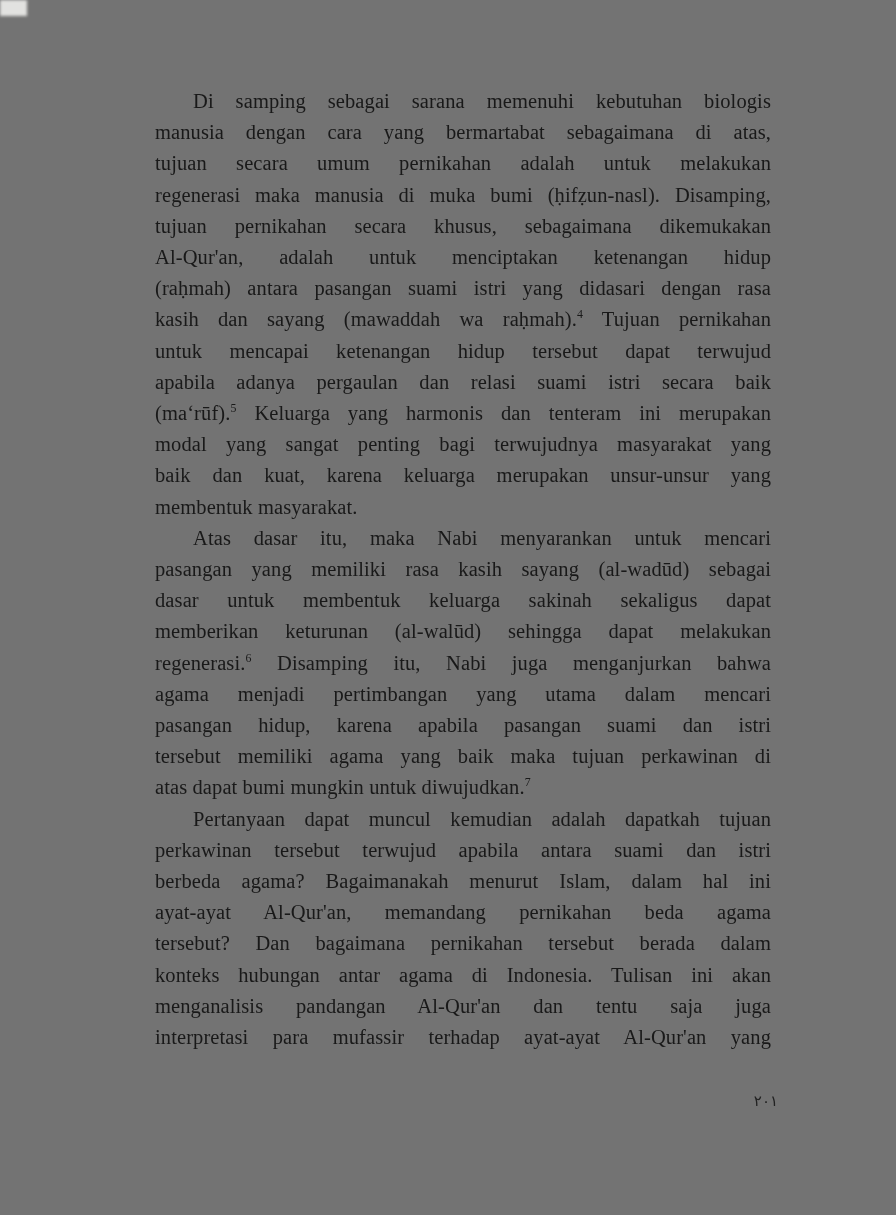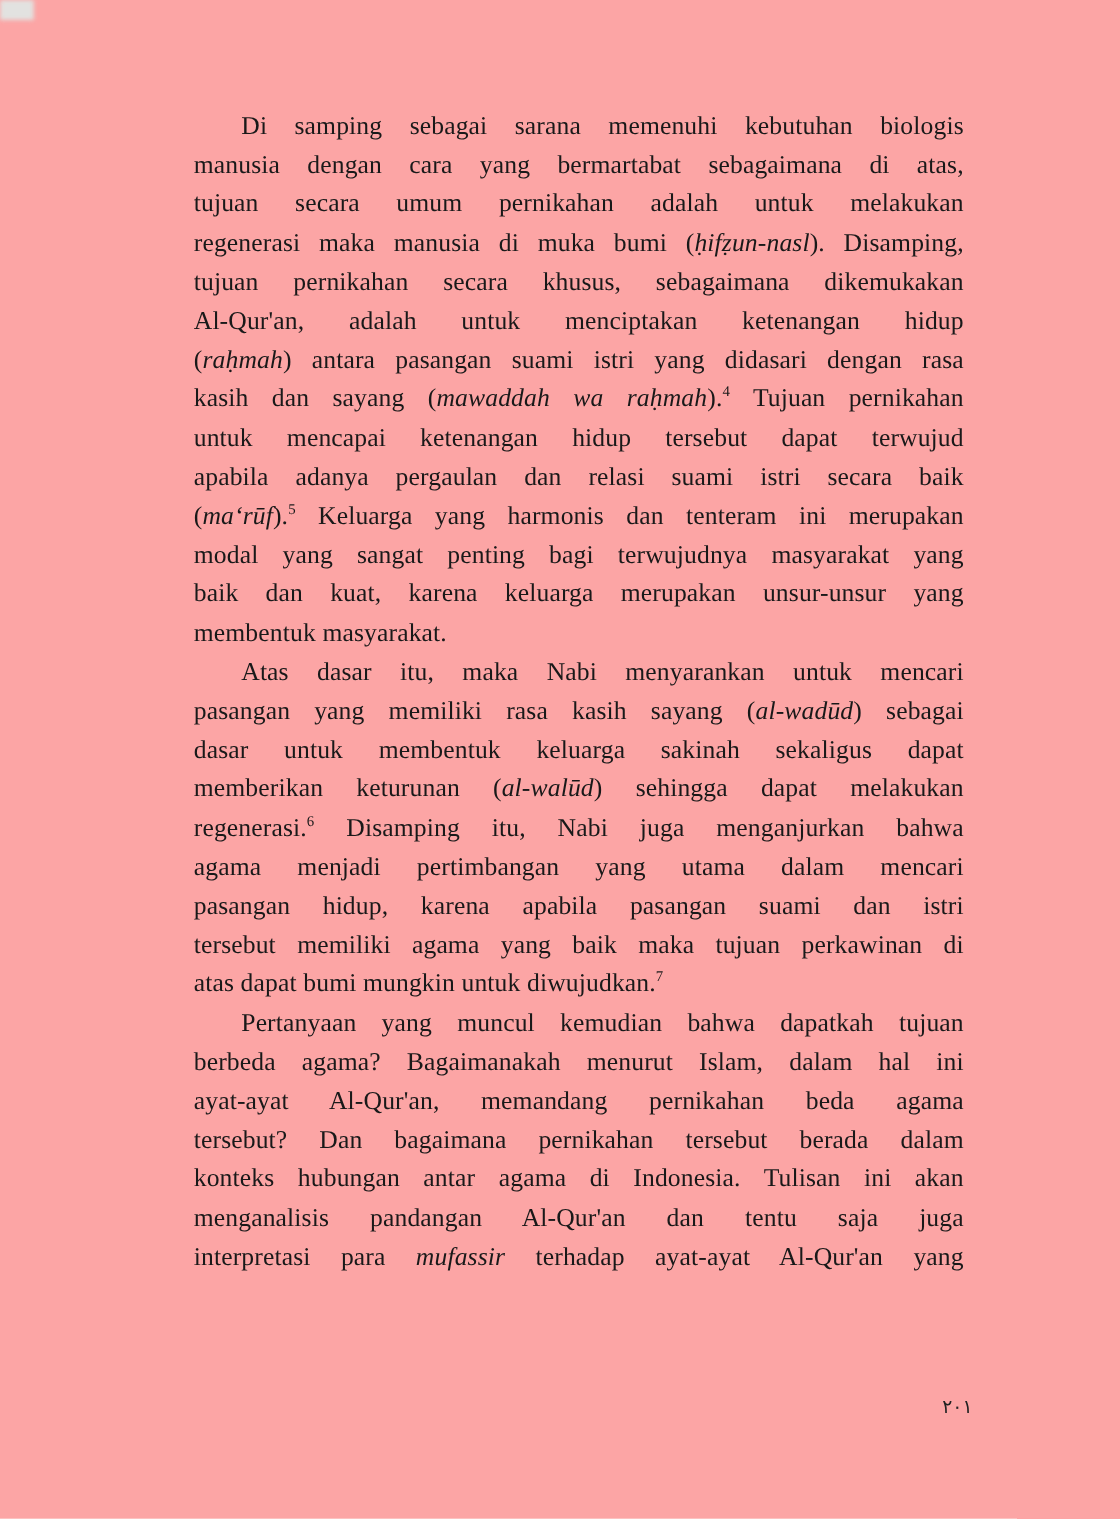--- a/index.html
+++ b/index.html
@@ -5,21 +5,21 @@
 <style>
   html, body { margin: 0; padding: 0; }
   body {
     width: 896px; height: 1215px;
     background: #fdfdfc;
     font-family: "Liberation Serif", "DejaVu Serif", serif;
   }
   .page {
     position: relative;
     width: 896px; height: 1215px;
-    background: #fca5a5;
+    background: #737373;
     overflow: hidden;
   }
   .scan-artifact {
     position: absolute;
     left: 0; top: 0;
     width: 27px; height: 16px;
     background: #e2e2e0;
     filter: blur(1.5px);
   }
   .text-block {
@@ -35,29 +35,29 @@
     line-height: 31.2px;
     text-align: justify;
     text-align-last: justify;
     text-justify: inter-word;
   }
   .line.lastline {
     text-align: center;
     text-align-last: left;
   }
   .line.indent { text-indent: 38px; }
-  .it { font-style: italic; }
+  .it { }
   .sup {
     font-size: 0.58em;
     vertical-align: super;
     line-height: 0;
   }
   .page-number {
     position: absolute;
-    top: 1116px;
+    top: 1092px;
     right: 118px;
     font-family: "DejaVu Sans", sans-serif;
     font-size: 15px;
     letter-spacing: 3px;
     color: #222222;
   }
 </style>
 </head>
 <body>
 
@@ -85,21 +85,22 @@
         <div class="line"><span>pasangan yang memiliki rasa kasih sayang (</span><span class="it">al-wadūd</span><span>) sebagai</span></div>
         <div class="line"><span>dasar untuk membentuk keluarga sakinah sekaligus dapat</span></div>
         <div class="line"><span>memberikan keturunan (</span><span class="it">al-walūd</span><span>) sehingga dapat melakukan</span></div>
         <div class="line"><span>regenerasi.</span><span class="sup">6</span><span> Disamping itu, Nabi juga menganjurkan bahwa</span></div>
         <div class="line"><span>agama menjadi pertimbangan yang utama dalam mencari</span></div>
         <div class="line"><span>pasangan hidup, karena apabila pasangan suami dan istri</span></div>
         <div class="line"><span>tersebut memiliki agama yang baik maka tujuan perkawinan di</span></div>
         <div class="line lastline"><span>atas dapat bumi mungkin untuk diwujudkan.</span><span class="sup">7</span></div>
       </div>
       <div class="paragraph">
-        <div class="line indent"><span>Pertanyaan yang muncul kemudian bahwa dapatkah tujuan</span></div>
+        <div class="line indent"><span>Pertanyaan dapat muncul kemudian adalah dapatkah tujuan</span></div>
+        <div class="line"><span>perkawinan tersebut terwujud apabila antara suami dan istri</span></div>
         <div class="line"><span>berbeda agama? Bagaimanakah menurut Islam, dalam hal ini</span></div>
         <div class="line"><span>ayat-ayat Al-Qur'an, memandang pernikahan beda agama</span></div>
         <div class="line"><span>tersebut? Dan bagaimana pernikahan tersebut berada dalam</span></div>
         <div class="line"><span>konteks hubungan antar agama di Indonesia. Tulisan ini akan</span></div>
         <div class="line"><span>menganalisis pandangan Al-Qur'an dan tentu saja juga</span></div>
         <div class="line"><span>interpretasi para </span><span class="it">mufassir</span><span> terhadap ayat-ayat Al-Qur'an yang</span></div>
       </div>
     </div>
   <div class="page-number">٢٠١</div>
 </div>

